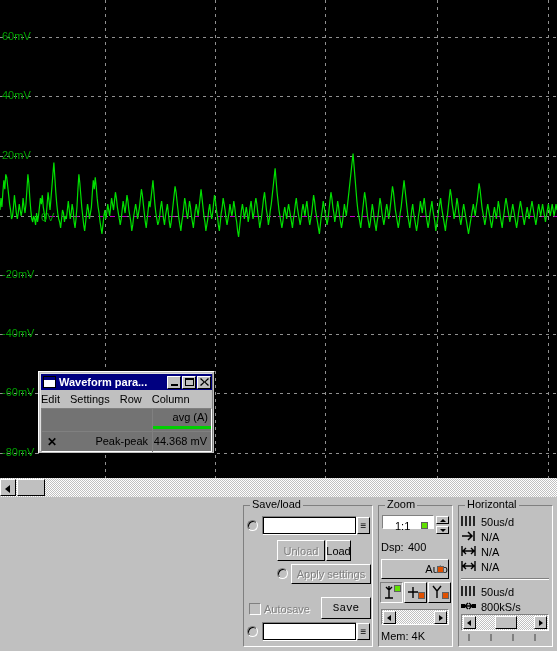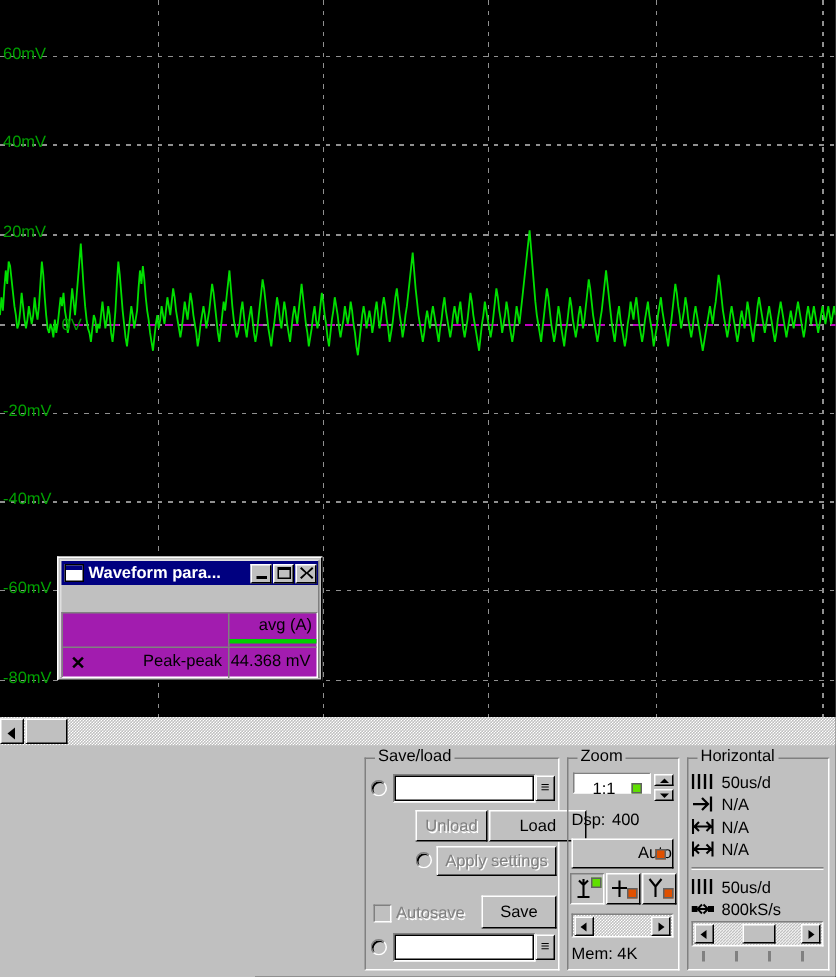--- a/index.html
+++ b/index.html
@@ -192,21 +192,21 @@
     display:flex;align-items:center;justify-content:center;
     font-size:9px;line-height:9px;
   }
   #menubar{
     position:absolute;left:2px;top:19px;width:171px;height:16px;
     display:flex;align-items:center;
   }
   .menu{font-size:11px;color:#000;padding:0 0 0 0;margin-right:10px;white-space:nowrap;}
   #tbl{
     position:absolute;left:2px;top:36px;width:171px;height:44px;
-    background:#a21caf;box-sizing:border-box;
+    background:#737373;box-sizing:border-box;
     border-top:1px solid #808080;border-left:1px solid #808080;
     border-right:1px solid #fff;border-bottom:1px solid #fff;
   }
   #hdr-row{position:absolute;left:0;top:0;width:100%;height:22px;}
   #hdr-col{
     position:absolute;left:110px;top:0;right:0;height:22px;
     border-left:1px solid #808080;box-sizing:border-box;
   }
   #hdr-col-txt{
     position:absolute;right:3px;top:2px;font-size:11px;color:#000;
@@ -277,20 +277,26 @@
     <div class="tbtn">
       <span style="display:block;width:9px;height:8px;border:1px solid #000;border-top-width:2px;box-sizing:border-box;"></span>
     </div>
     <div class="tbtn">
       <svg width="9" height="8" viewBox="0 0 9 8">
         <path d="M1 0 L4.5 3.5 L8 0 L9 1 L5.5 4 L9 7 L8 8 L4.5 4.5 L1 8 L0 7 L3.5 4 L0 1 Z" fill="#000"></path>
       </svg>
     </div>
   </div>
 
+  <div id="menubar">
+    <div class="menu">Edit</div>
+    <div class="menu">Settings</div>
+    <div class="menu">Row</div>
+    <div class="menu">Column</div>
+  </div>
 
   <div id="tbl">
     <div id="hdr-row">
       <div id="hdr-col">
         <div id="hdr-col-txt">avg (A)</div>
       </div>
       <div id="hdr-underline"></div>
     </div>
     <div id="row1">
       <div id="row1-x">✕</div>
@@ -305,28 +311,28 @@
 <div id="bottom">
 
   <div class="group" style="left:243px;top:8px;width:130px;height:142px;">
     <div class="glabel">Save/load</div>
   </div>
   <div class="radio" style="left:247px;top:23px;"></div>
   <div class="field" style="left:262px;top:19px;width:95px;height:19px;"></div>
   <div class="listbtn" style="left:357px;top:20px;height:17px;">≡</div>
 
   <div class="btn disabled" style="left:277px;top:43px;width:48px;height:21px;">Unload</div>
-  <div class="btn" style="left:326px;top:43px;width:65px;height:21px;">Load</div>
+  <div class="btn" style="left:326px;top:43px;width:25px;height:21px;">Load</div>
 
   <div class="radio" style="left:277px;top:71px;"></div>
   <div class="btn disabled" style="left:291px;top:67px;width:80px;height:20px;">Apply settings</div>
 
   <div class="chk" style="left:249px;top:106px;"></div>
   <div class="lbl dis" style="left:264px;top:106px;">Autosave</div>
-  <div class="btn" style="left:321px;top:100px;width:50px;height:22px;">Save</div>
+  <div class="btn" style="left:321px;top:100px;width:50px;height:22px;font-family:Liberation Mono, monospace;">Save</div>
 
   <div class="radio" style="left:247px;top:129px;"></div>
   <div class="field" style="left:262px;top:125px;width:95px;height:19px;"></div>
   <div class="listbtn" style="left:357px;top:126px;height:17px;">≡</div>
 
   <div class="group" style="left:378px;top:8px;width:75px;height:142px;">
     <div class="glabel">Zoom</div>
   </div>
   <div class="field2" style="left:382px;top:18px;width:52px;height:14px;">
     <div class="lbl" style="left:12px;top:4px;font-size:11px;">1:1</div>

